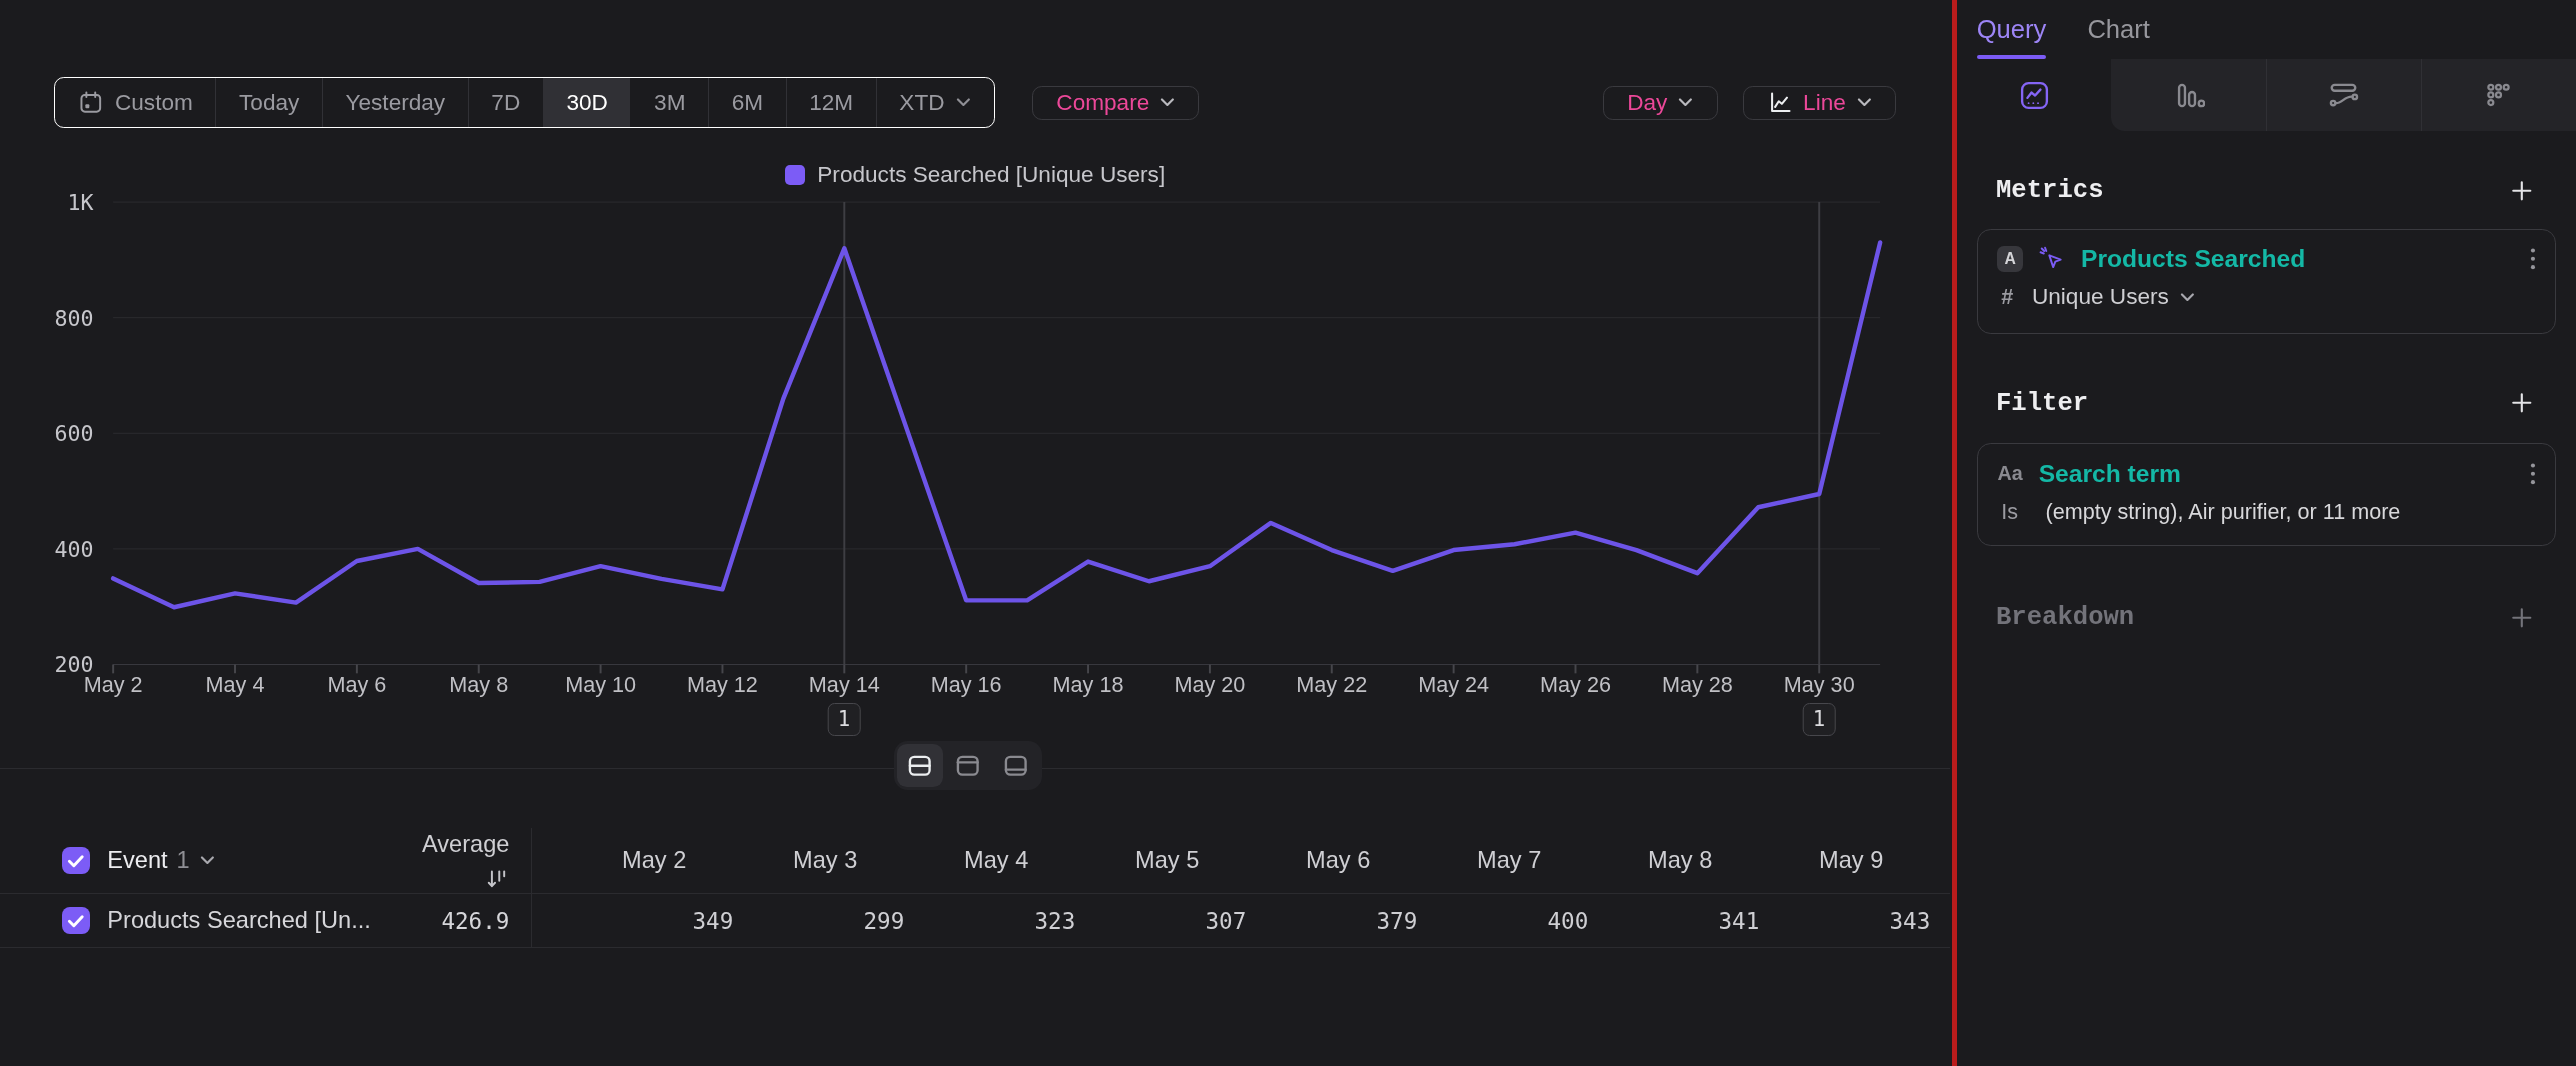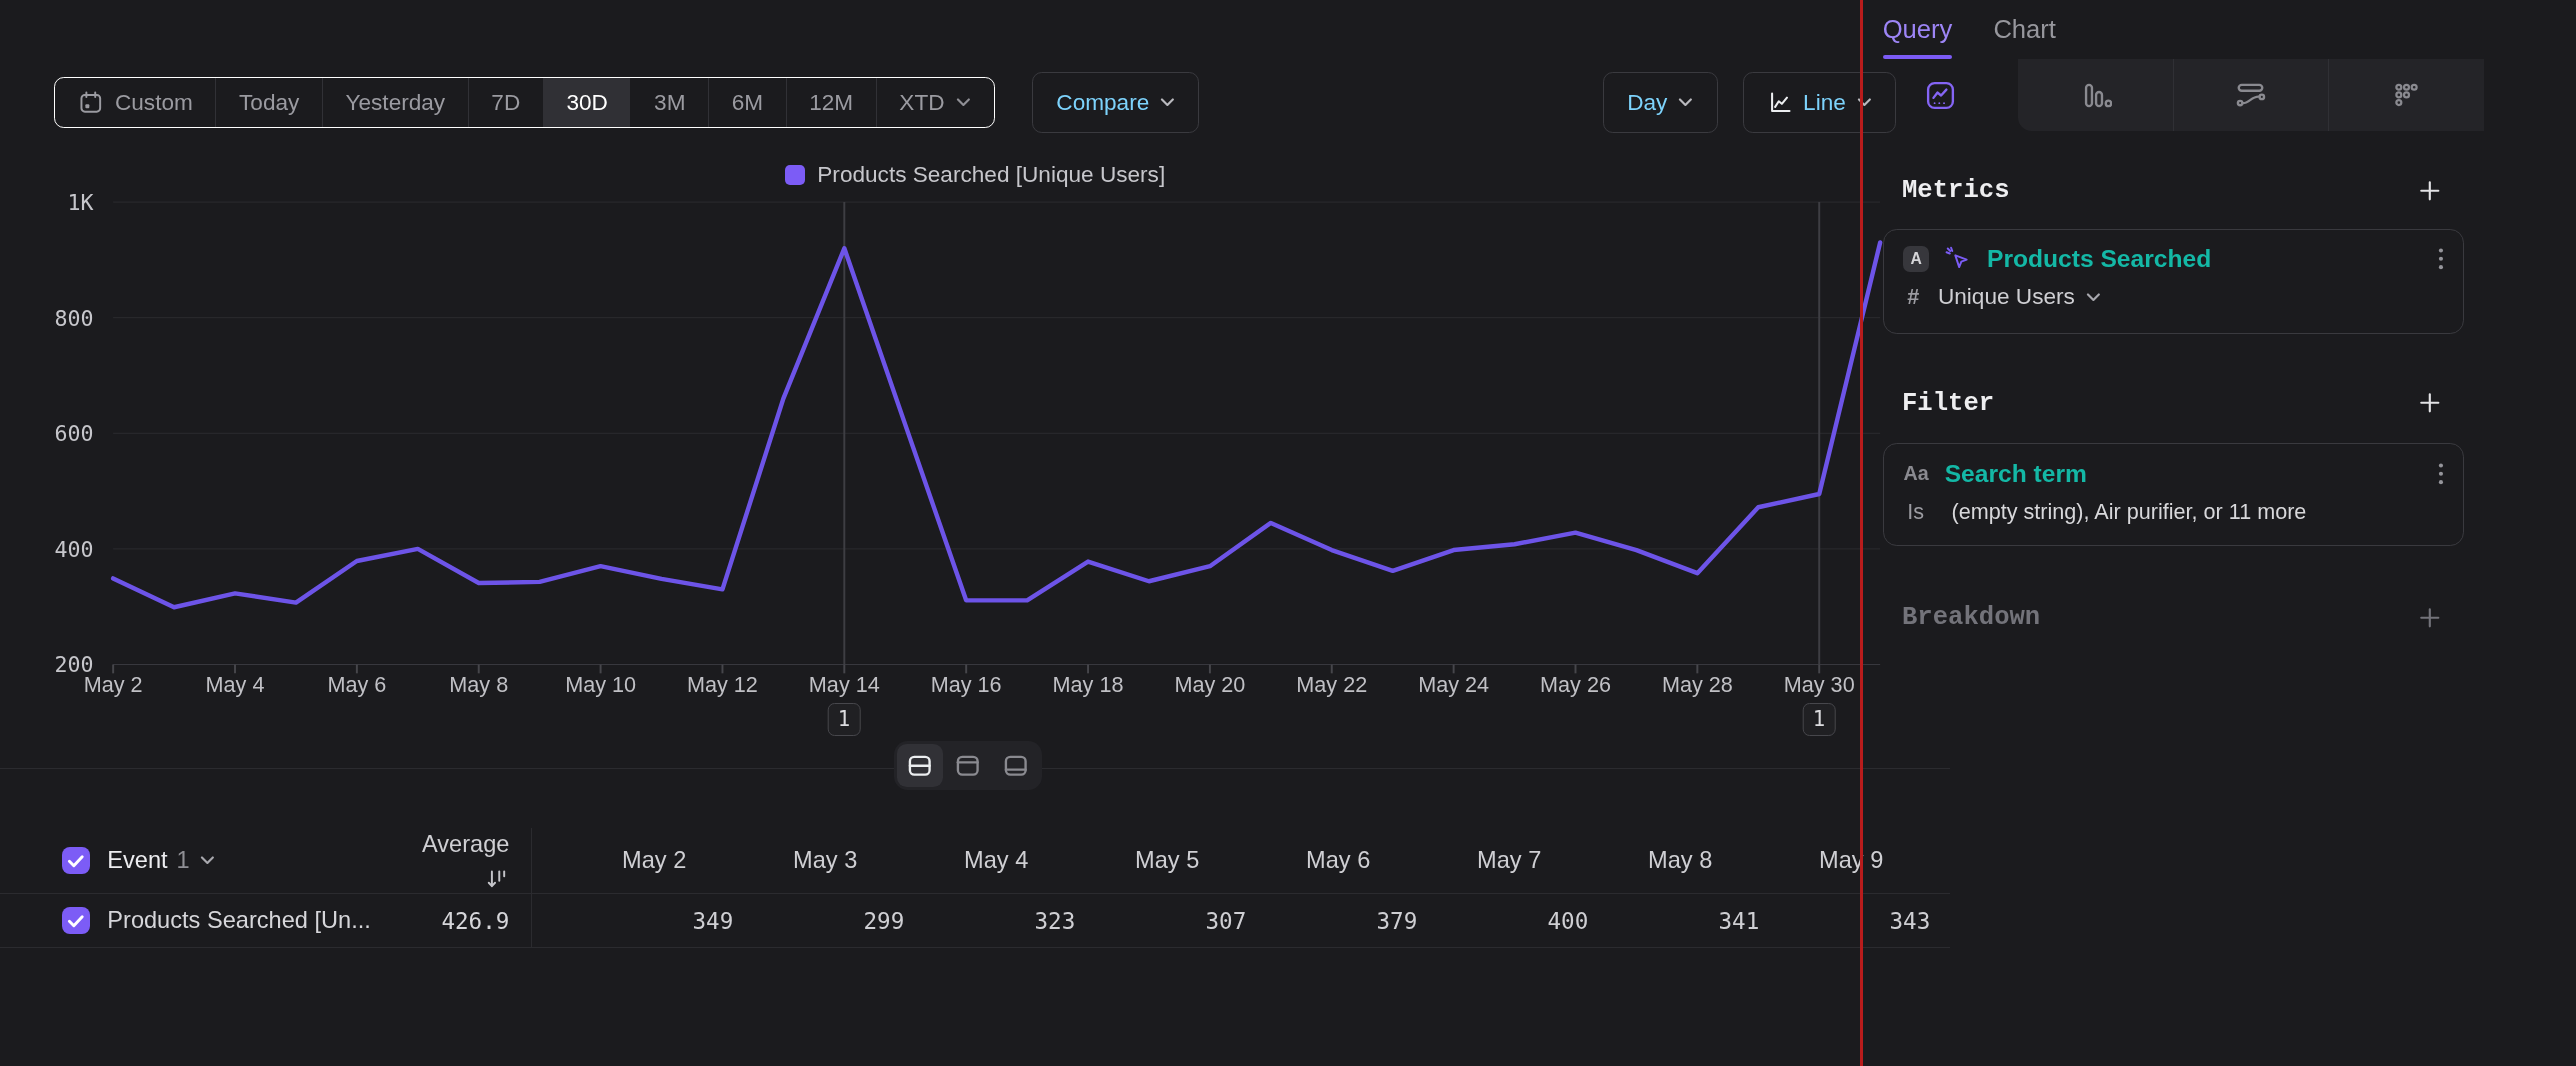--- a/index.html
+++ b/index.html
@@ -10,21 +10,21 @@
   
   .main{position:absolute;left:0;top:0;width:1952px;height:1067px;}
 
   
   .toolbar{position:absolute;left:54px;right:56px;top:77px;height:51px;display:flex;align-items:center;}
   .segmented{display:flex;height:51px;border:1px solid #ffffff;border-radius:9.8px;overflow:hidden;box-sizing:border-box;}
   .seg{display:flex;align-items:center;gap:11.8px;padding:0 22.6px;font-size:22.6px;color:#9b9ba1;cursor:pointer;border-left:1px solid #313136;white-space:nowrap;}
   .seg:first-child{border-left:none;}
   .seg.active{background:#303035;color:#ffffff;border-left-color:transparent;}
   .seg.active + .seg{border-left-color:transparent;}
-  .btn{display:flex;align-items:center;gap:10.8px;height:61px;padding:0 23.6px;border:1px solid #3a3a3f;border-radius:9.8px;font-size:22.6px;color:#7dd3fc;box-sizing:border-box;white-space:nowrap;cursor:pointer;}
+  .btn{display:flex;align-items:center;gap:10.8px;height:34px;padding:0 23.6px;border:1px solid #3a3a3f;border-radius:9.8px;font-size:22.6px;color:#ec4899;box-sizing:border-box;white-space:nowrap;cursor:pointer;}
   .btn.compare{margin-left:37px;}
   .toolbar-right{margin-left:auto;display:flex;gap:25.6px;}
   .chev{flex:none;}
 
   
   .legend{position:absolute;left:0;top:162px;width:1950px;display:flex;justify-content:center;align-items:center;gap:12.8px;}
   .legend-swatch{width:19.7px;height:19.7px;border-radius:4.9px;}
   .legend-label{font-size:22.6px;color:#c6c6cb;}
 
   
@@ -53,21 +53,21 @@
   .avg-group{margin-left:auto;margin-right:21.6px;display:flex;align-items:flex-end;gap:8.9px;flex-direction:column;}
   .avg-label{font-size:23.6px;color:#cfcfd3;}
   .row-name{margin-left:17.7px;font-size:23.6px;color:#d6d6da;white-space:nowrap;}
   .avg-value{font-size:22.6px;color:#d6d6da;}
   .cols{display:flex;flex:none;}
   .cell{width:171px;flex:none;text-align:right;padding-right:15.7px;box-sizing:border-box;font-size:23.6px;color:#cfcfd3;white-space:nowrap;}
   .cell.value{font-size:22.6px;color:#cfcfd3;}
   .vdivider{position:absolute;left:531px;top:0;width:1px;height:119px;background:#2b2b2f;}
 
   
-  .sidebar{position:absolute;left:1860px;top:0;width:624px;height:1067px;border-left:3px solid #b91c1c;box-sizing:border-box;}
+  .sidebar{position:absolute;left:1952px;top:0;width:624px;height:1067px;border-left:5px solid #b91c1c;box-sizing:border-box;}
   .side-tabs{height:59px;display:flex;gap:41px;padding-left:19.7px;align-items:center;}
   .side-tab{position:relative;height:100%;display:flex;align-items:center;font-size:25.6px;color:#97979d;cursor:pointer;}
   .side-tab.active{color:#9d85f6;font-weight:500;}
   .side-tab.active::after{content:"";position:absolute;left:0;right:0;bottom:0;height:3.9px;background:#7c5cf6;border-radius:3px;}
   .icon-tabs{display:flex;height:72px;}
   .itab{flex:1;display:flex;align-items:center;justify-content:center;cursor:pointer;color:#8a8a90;}
   .itab.active{color:#8565f5;}
   .itab.raised{background:#242428;}
   .itab.r-first{border-radius:0 0 0 13.8px;}
   .itab.r-mid,.itab.r-last{border-left:1px solid #303035;}

